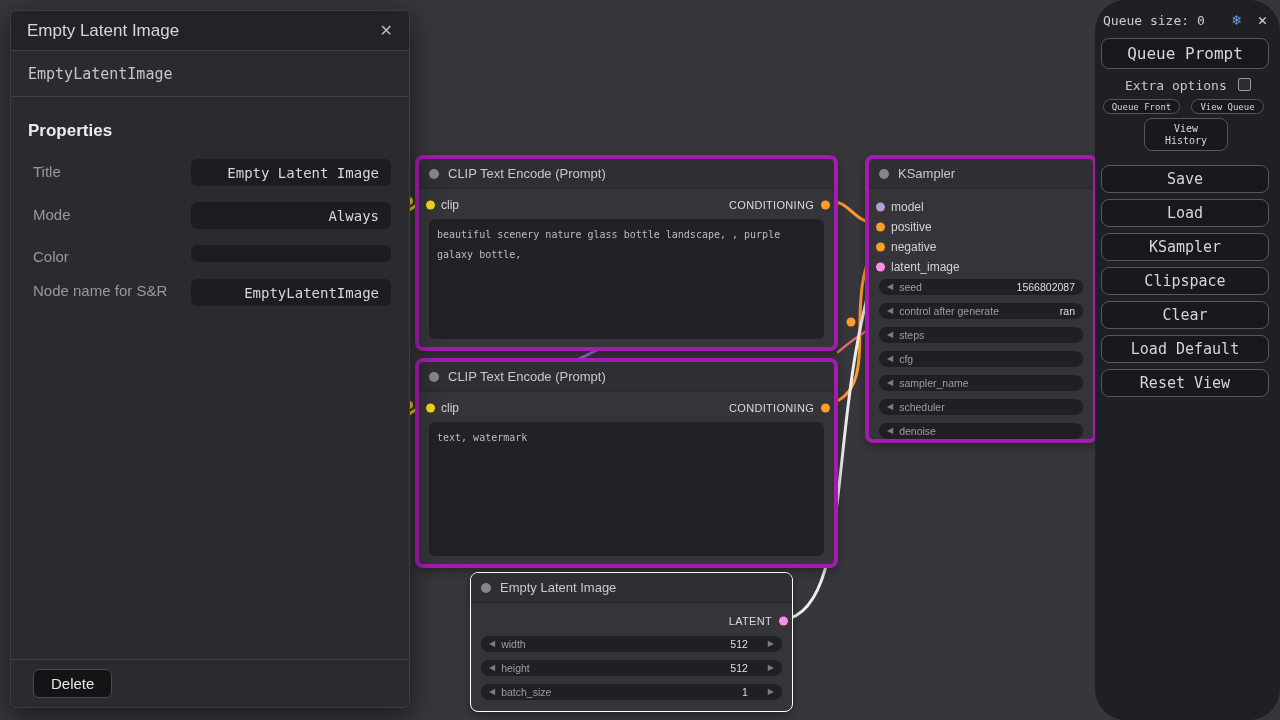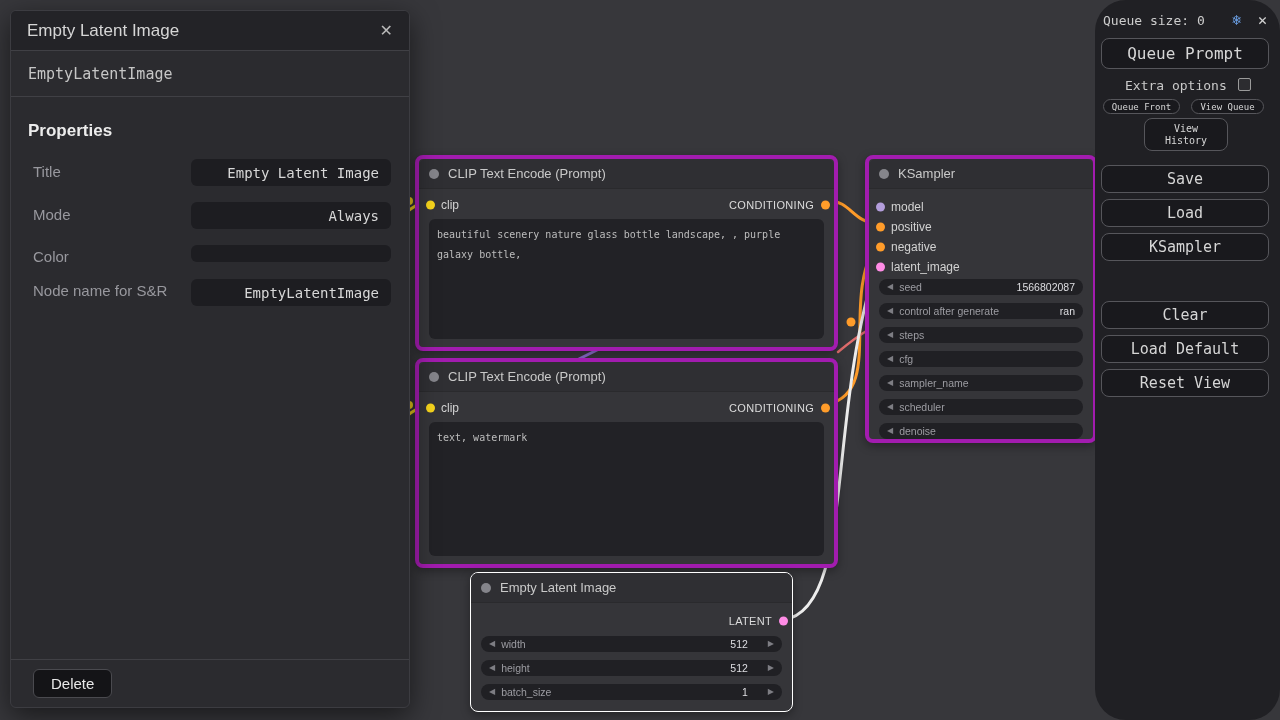--- a/index.html
+++ b/index.html
@@ -289,18 +289,19 @@
     <button class="mbtn small-btn view-queue">View Queue</button>
 
     <button class="mbtn view-history">
       <span>View</span>
       <span>History</span>
     </button>
 
     <button class="mbtn menu-btn" style="top:165px;">Save</button>
     <button class="mbtn menu-btn" style="top:199px;">Load</button>
     <button class="mbtn menu-btn" style="top:233px;">KSampler</button>
+    <button class="mbtn menu-btn" style="top:267px;">Clipspace</button>
     <button class="mbtn menu-btn" style="top:301px;">Clear</button>
     <button class="mbtn menu-btn" style="top:335px;">Load Default</button>
     <button class="mbtn menu-btn" style="top:369px;">Reset View</button>
   </div>
 
 </div>
 
 </body></html>

